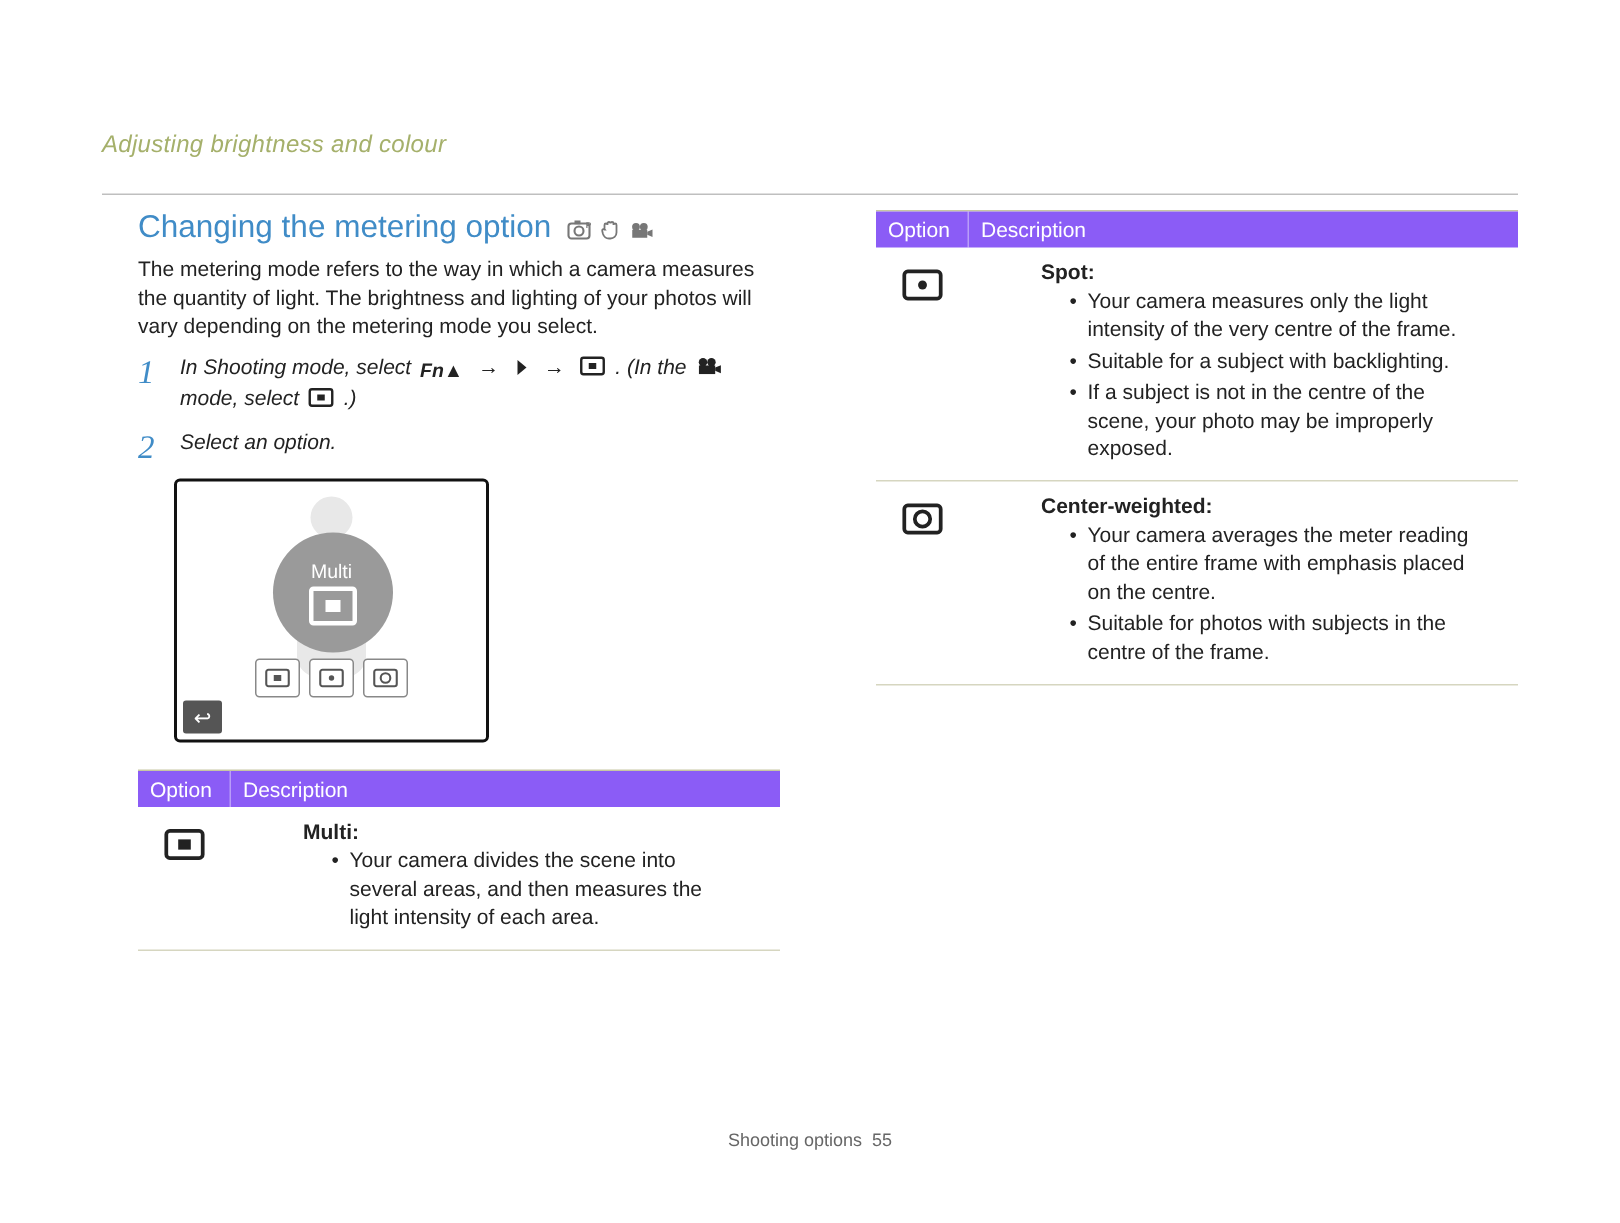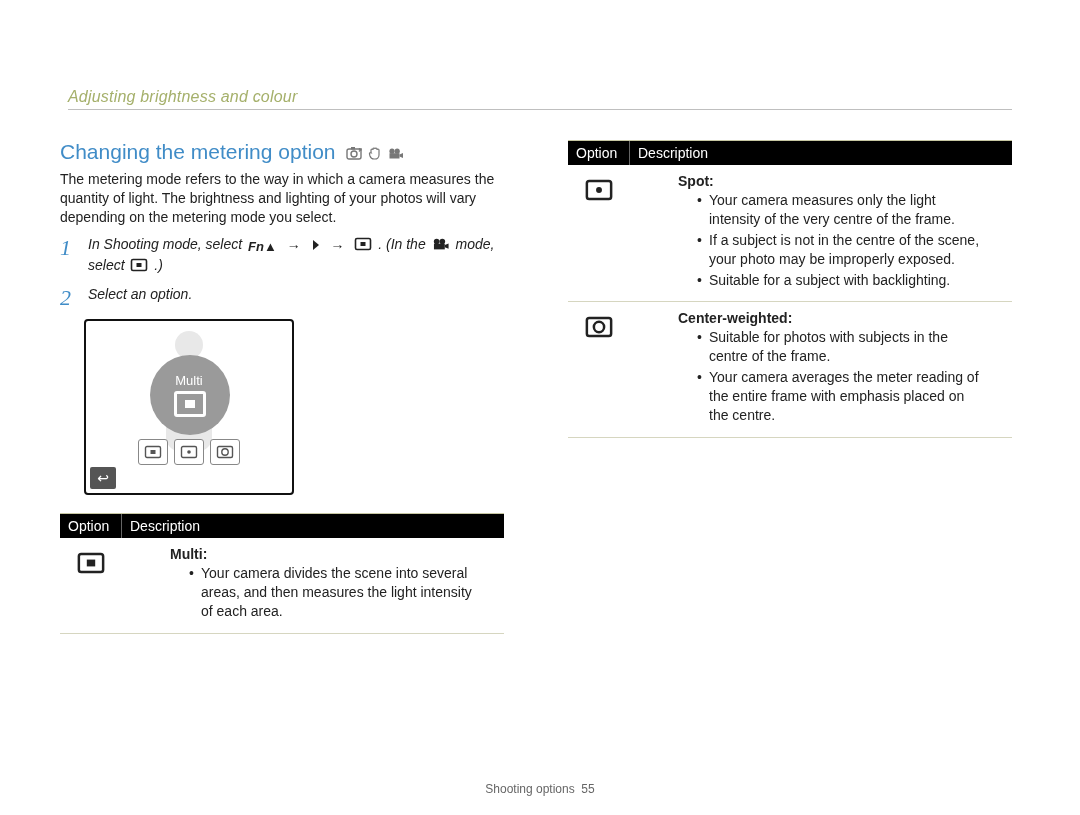--- a/index.html
+++ b/index.html
@@ -7,32 +7,32 @@
     width: 1080px;
     height: 815px;
     background: #fff;
     font-family: Arial, Helvetica, sans-serif;
     color: #222;
     font-size: 14px;
     position: relative;
     overflow: hidden;
   }
   .page {
-    padding: 90px 68px 0 60px;
+    padding: 90px 68px 0 92px;
     display: flex;
     gap: 64px;
   }
   .col { flex: 1; min-width: 0; }
   .breadcrumb {
     color: #a5b06b;
     font-style: italic;
     font-size: 16px;
     letter-spacing: 0.2px;
     border-bottom: 1px solid #bfbfbf;
-    padding-bottom: 3px;
+    padding-bottom: 23px;
     position: absolute;
     top: 88px; left: 68px; right: 68px;
   }
   .left { padding-top: 50px; }
   .right { padding-top: 50px; }
   .heading {
     color: #408cc7;
     font-size: 21px;
     font-weight: 400;
     margin-bottom: 6px;
@@ -124,21 +124,21 @@
     background: #555; color: #fff;
     display: flex; align-items: center; justify-content: center;
     border-radius: 2px; font-size: 14px;
   }
   .tbl {
     width: 100%;
     border-top: 1px solid #c7c7a3;
   }
   .tbl-head {
     display: flex;
-    background: #000000;
+    background: #8b5cf6;
     color: #fff;
     font-size: 14px;
   }
   .tbl-head .c1 { width: 62px; padding: 4px 8px; border-right: 1px solid rgba(255,255,255,0.4); }
   .tbl-head .c2 { flex: 1; padding: 4px 8px; }
   .tbl-row { display: flex; border-bottom: 1px solid #d6d6c0; gap: 40px; }
   .tbl-row .c1 {
     width: 62px; padding: 14px 8px;
     display: flex; align-items: flex-start; justify-content: center;
     font-size: 20px; color: #333;
@@ -146,21 +146,21 @@
   .tbl-row .c2 { flex: 1; padding: 8px 8px 10px; }
   .opt-title { font-weight: bold; margin-bottom: 2px; }
   .opt-title::after { content: ":"; }
   .bullets { list-style: none; padding: 0; margin: 0; }
   .bullets li { position: relative; padding-left: 14px; line-height: 1.35; margin: 2px 17px; }
   .bullets li::before {
     content: "•"; position: absolute; left: 2px; top: 0;
   }
   .footer {
     position: absolute;
-    bottom: 19px; left: 0; right: 0;
+    bottom: 48px; left: 0; right: 0;
     text-align: center;
     font-size: 12px; color: #666;
   }
   .mode-icon svg { display: inline-block; vertical-align: -3px; }
 </style>
 </head>
 <body>
 
 <div class="breadcrumb">Adjusting brightness and colour</div>
 
@@ -312,37 +312,37 @@
         <div class="c1">
           <svg width="28" height="22" viewBox="0 0 18 14">
               <rect x="1.2" y="1.2" width="15.6" height="11.6" rx="1.5" fill="none" stroke="#222" stroke-width="1.6"></rect>
               <circle cx="9" cy="7" r="1.9" fill="#222"></circle>
             </svg>
         </div>
         <div class="c2">
           <div class="opt-title">Spot</div>
           <ul class="bullets">
             <li>Your camera measures only the light intensity of the very centre of the frame.</li>
+            <li>Suitable for a subject with backlighting.</li>
             <li>If a subject is not in the centre of the scene, your photo may be improperly exposed.</li>
-            <li>Suitable for a subject with backlighting.</li>
           </ul>
         </div>
       </div>
       <div class="tbl-row">
         <div class="c1">
           <svg width="28" height="22" viewBox="0 0 18 14">
               <rect x="1.2" y="1.2" width="15.6" height="11.6" rx="1.5" fill="none" stroke="#222" stroke-width="1.6"></rect>
               <circle cx="9" cy="7" r="3.3" fill="none" stroke="#222" stroke-width="1.6"></circle>
             </svg>
         </div>
         <div class="c2">
           <div class="opt-title">Center-weighted</div>
           <ul class="bullets">
+            <li>Your camera averages the meter reading of the entire frame with emphasis placed on the centre.</li>
             <li>Suitable for photos with subjects in the centre of the frame.</li>
-            <li>Your camera averages the meter reading of the entire frame with emphasis placed on the centre.</li>
           </ul>
         </div>
       </div>
     </div>
   </div>
 </div>
 
 <div class="footer">
   <span>Shooting options</span>&nbsp;&nbsp;<span>55</span>
 </div>

